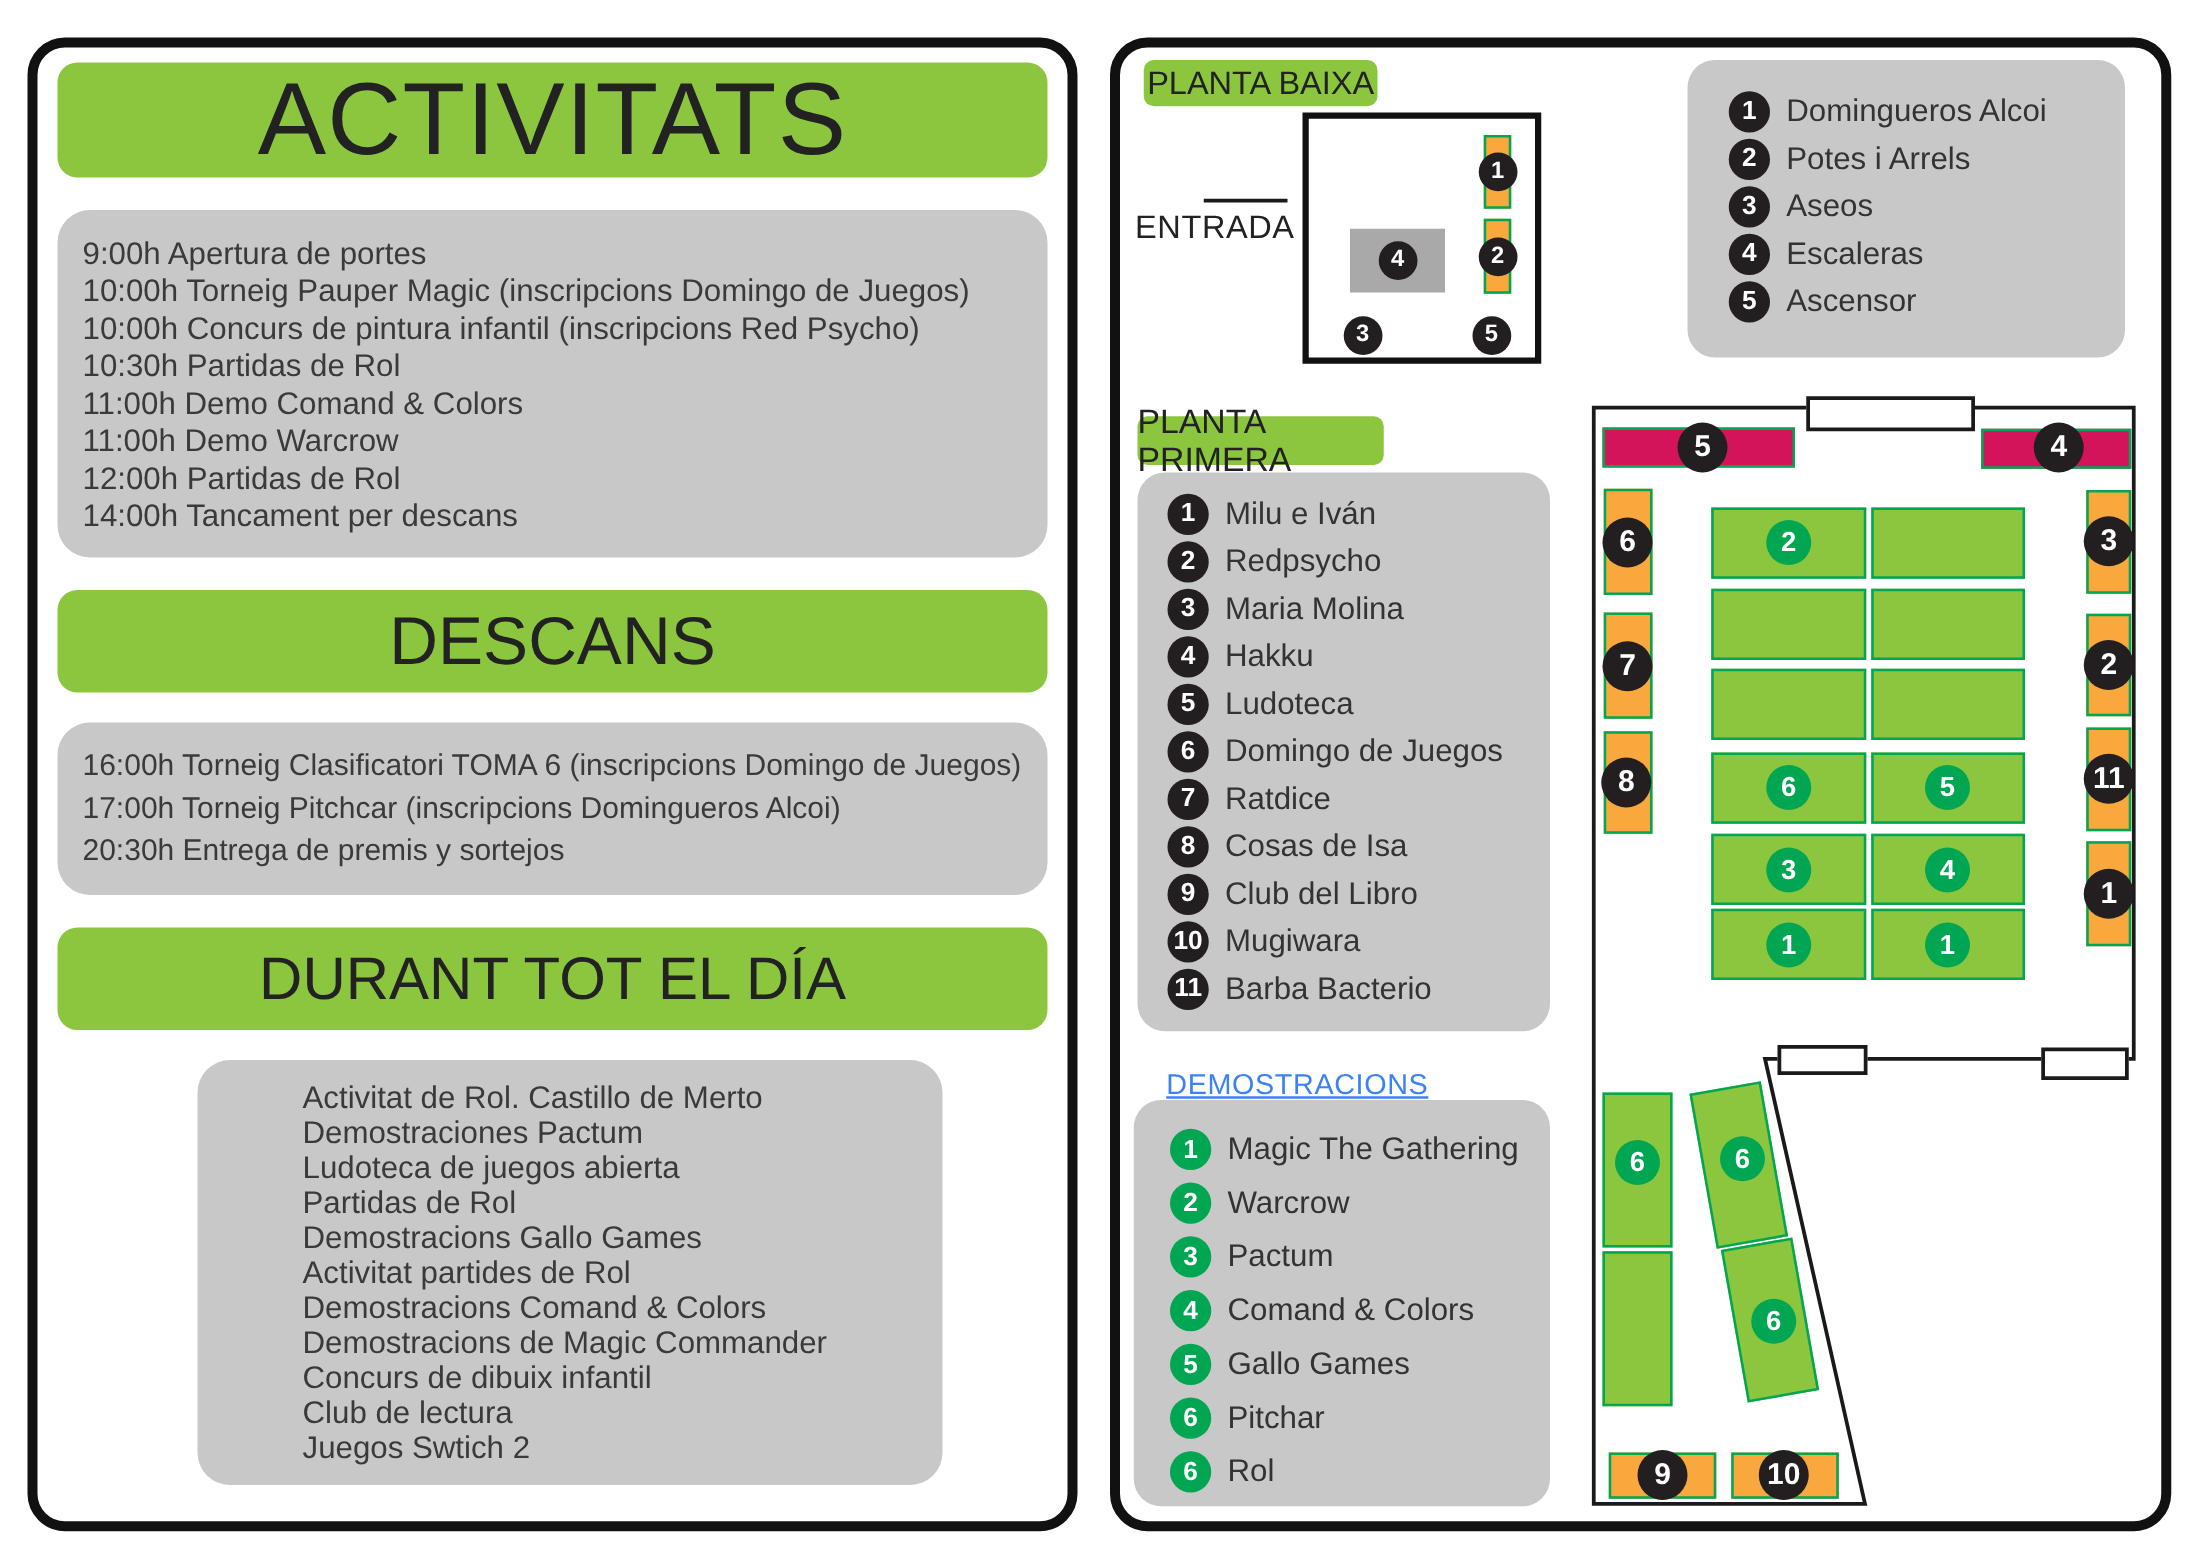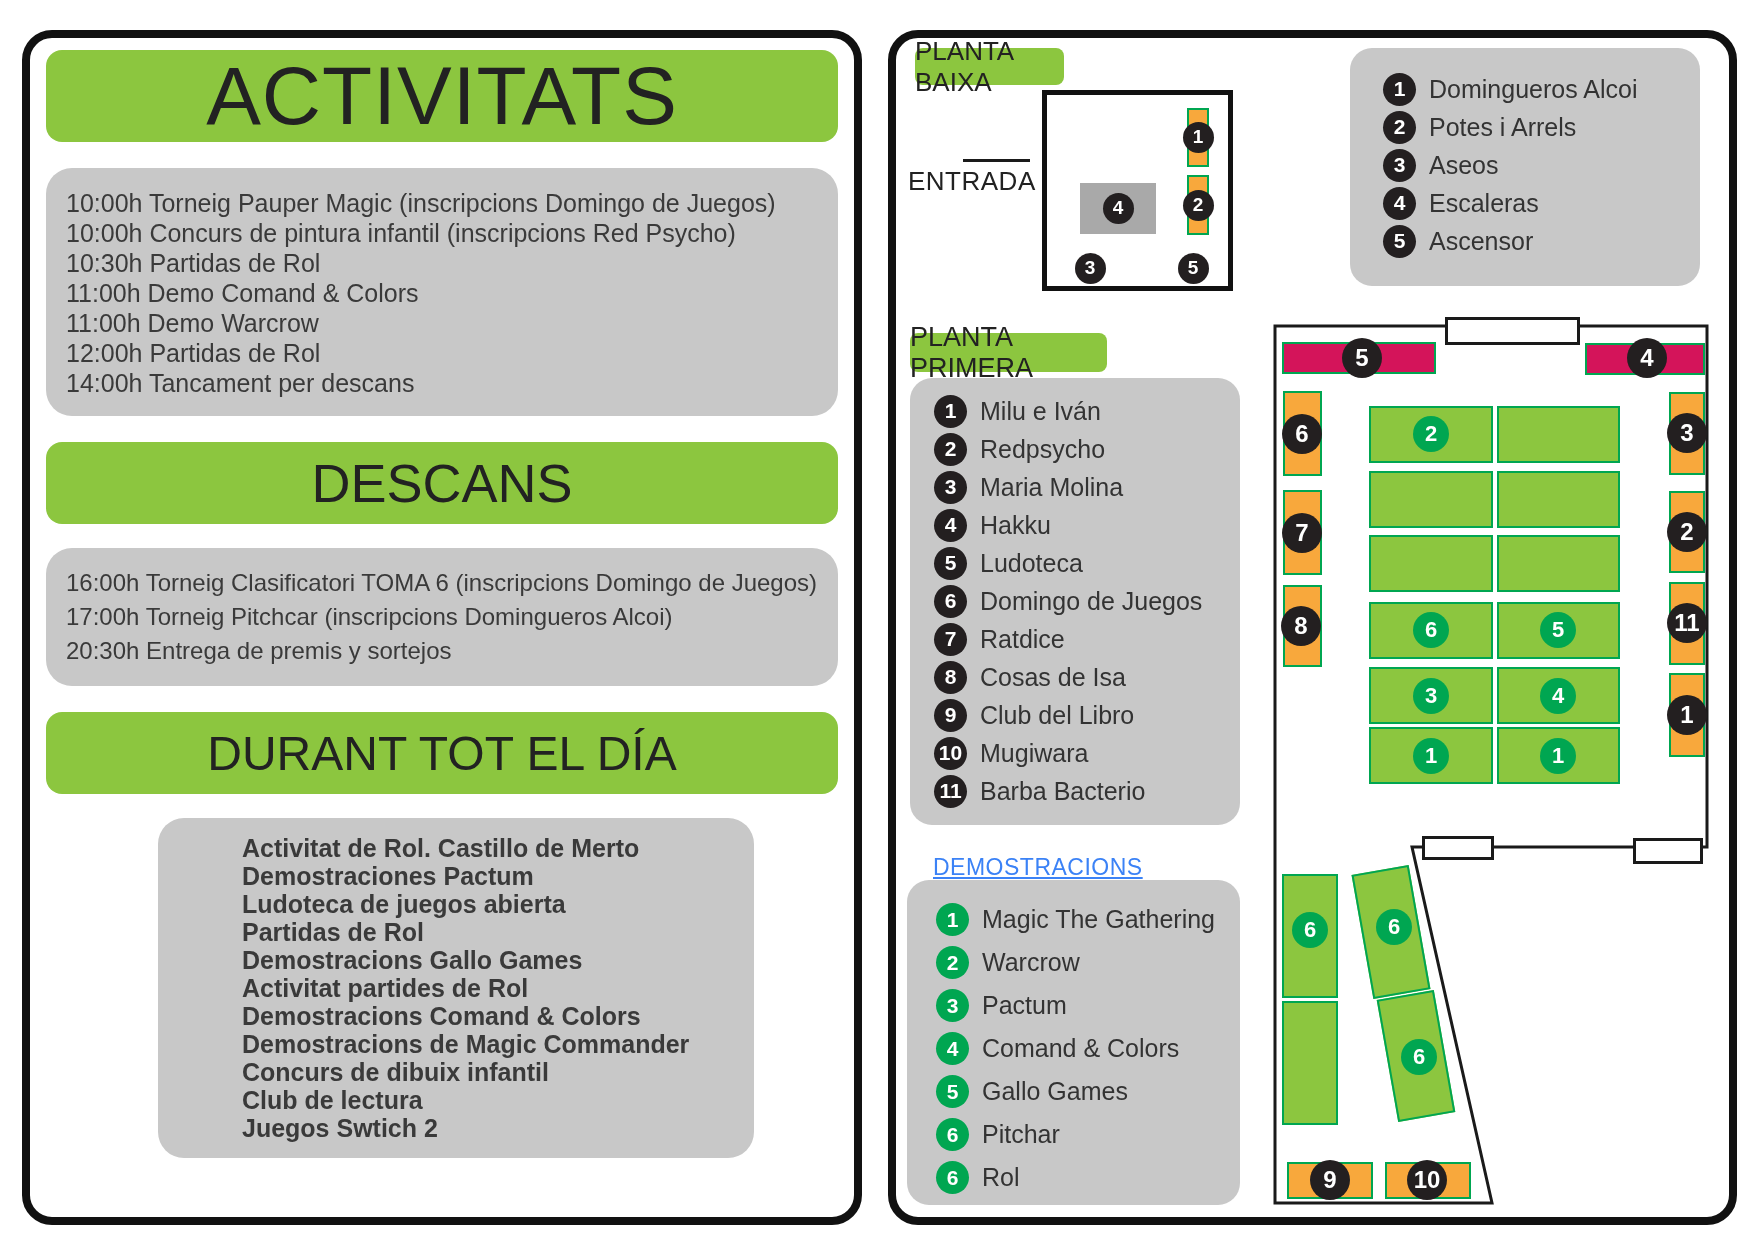--- a/index.html
+++ b/index.html
@@ -12,25 +12,25 @@
   .hbar{background:#8CC63F;border-radius:16px;display:flex;align-items:center;justify-content:center;color:#222;}
   .title-main{margin:12px 16px 0;height:92px;}
   .title-main span{font-size:82px;font-weight:500;letter-spacing:1px;}
   .title-sub{margin:26px 16px 0;height:82px;}
   .title-sub span{font-size:54px;font-weight:500;}
   .durant{}
   .durant span{font-size:48px;}
   .graybox{background:#C8C8C8;border-radius:26px;color:#3A3A3A;}
   .box-a{margin:26px 16px 0;padding:20px 14px 18px 20px;font-size:25px;line-height:30px;}
   .box-b{margin:24px 16px 12px;padding:18px 10px 18px 20px;font-size:24px;line-height:34px;}
-  .box-c{margin:24px 100px 0 128px;padding:16px 8px 16px 84px;font-size:25px;line-height:28px;font-weight:bold;}
+  .box-c{margin:24px 100px 0 128px;padding:16px 8px 16px 84px;font-size:25px;line-height:28px;}
   .sched-line{white-space:nowrap;}
   
   .glabel{position:absolute;background:#8CC63F;border-radius:8px;display:flex;align-items:center;justify-content:center;color:#222;}
-  .baixa-label{left:27px;top:18px;width:149px;height:37px;font-size:26px;}
+  .baixa-label{left:27px;top:18px;width:187px;height:37px;font-size:26px;}
   .primera-label{left:22px;top:303px;width:197px;height:39px;font-size:27px;}
   .entrada{position:absolute;left:20px;top:136px;font-size:26px;color:#222;letter-spacing:0.5px;}
   .demo-heading{position:absolute;left:45px;top:824px;font-size:23px;color:#3b82f6;letter-spacing:0.5px;text-decoration:underline;}
   
   .legendbox{position:absolute;background:#C8C8C8;border-radius:22px;box-sizing:border-box;}
   .baixa-legend{left:462px;top:18px;width:350px;height:238px;padding:22px 0 0 33px;}
   .primera-legend{left:22px;top:348px;width:330px;height:447px;padding:14px 0 0 24px;}
   .demo-legend{left:19px;top:850px;width:333px;height:325px;padding:18px 0 0 29px;}
   .legend-row{display:flex;align-items:center;gap:13px;}
   .baixa-legend .legend-row,.primera-legend .legend-row{height:38px;}
@@ -59,20 +59,21 @@
   .table-green{background:#8CC63F;border:2px solid #00A651;}
 </style>
 </head>
 <body>
 
 <section class="card card-left">
   <div class="hbar title-main">
     <span>ACTIVITATS</span>
   </div>
   <div class="graybox box-a">
+      <div class="sched-line">9:00h Apertura de portes</div>
       <div class="sched-line">10:00h Torneig Pauper Magic (inscripcions Domingo de Juegos)</div>
       <div class="sched-line">10:00h Concurs de pintura infantil (inscripcions Red Psycho)</div>
       <div class="sched-line">10:30h Partidas de Rol</div>
       <div class="sched-line">11:00h Demo Comand &amp; Colors</div>
       <div class="sched-line">11:00h Demo Warcrow</div>
       <div class="sched-line">12:00h Partidas de Rol</div>
       <div class="sched-line">14:00h Tancament per descans</div>
     </div>
   <div class="hbar title-sub">
     <span>DESCANS</span>

